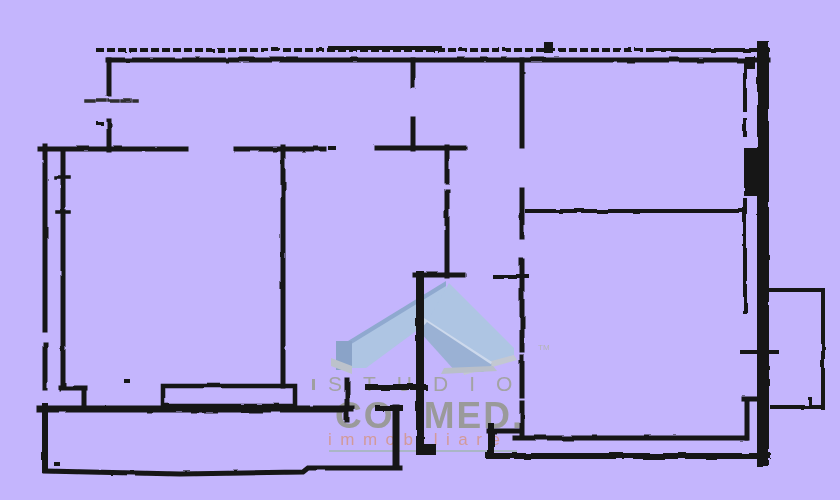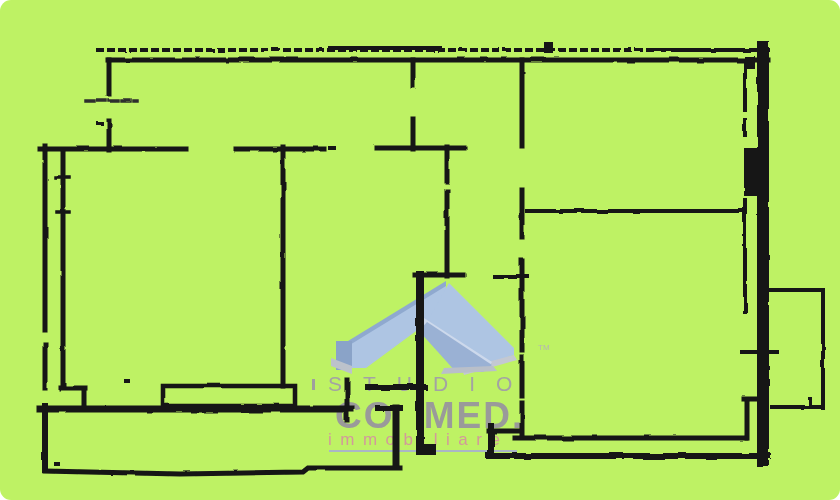--- a/index.html
+++ b/index.html
@@ -1,17 +1,17 @@
 <!DOCTYPE html>
 <html><head>
 <meta charset="utf-8">
 <style>
   html,body{margin:0;padding:0;background:#ffffff;}
-  #page{position:relative;width:840px;height:500px;background:#bef264;overflow:hidden;
-        font-family:"Liberation Sans", sans-serif;border-radius:11px;}
+  #page{position:relative;width:840px;height:500px;background:#c4b5fd;overflow:hidden;
+        font-family:"Liberation Sans", sans-serif;}
   svg{position:absolute;left:0;top:0;}
 </style>
 </head>
 <body>
 <div id="page">
 <svg width="840" height="500" viewBox="0 0 840 500">
 
   <g id="watermark">
 
     <polygon points="446,282 348,342 348,368 366,368 446,309" fill="#aec5e3"></polygon>

